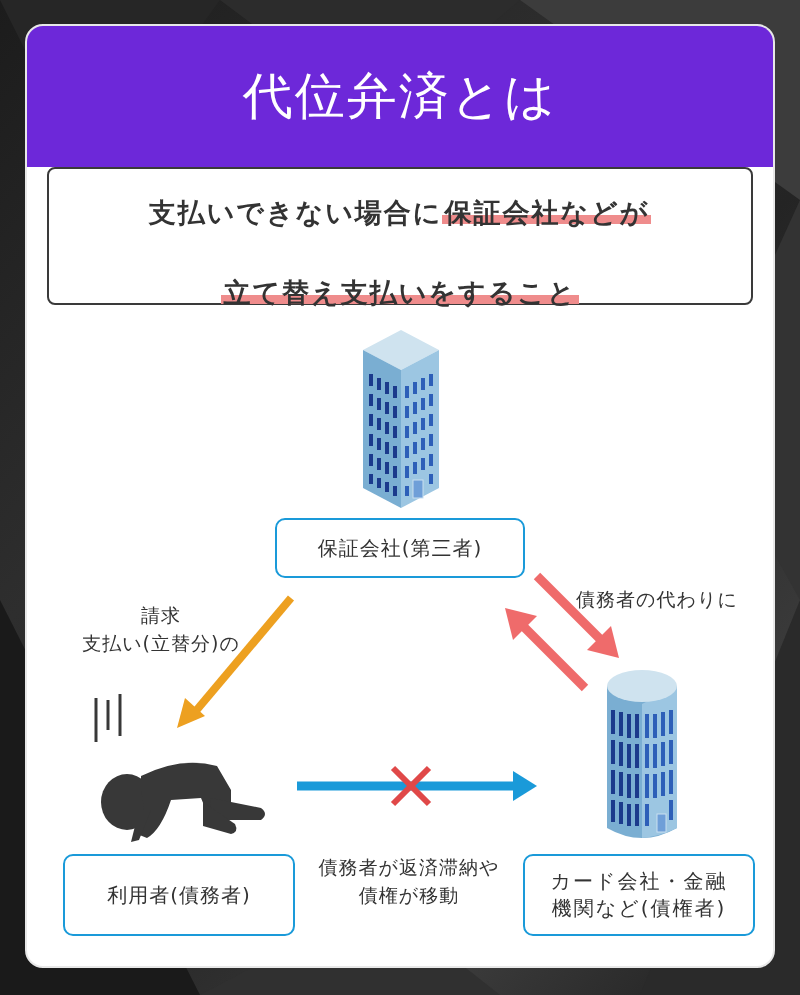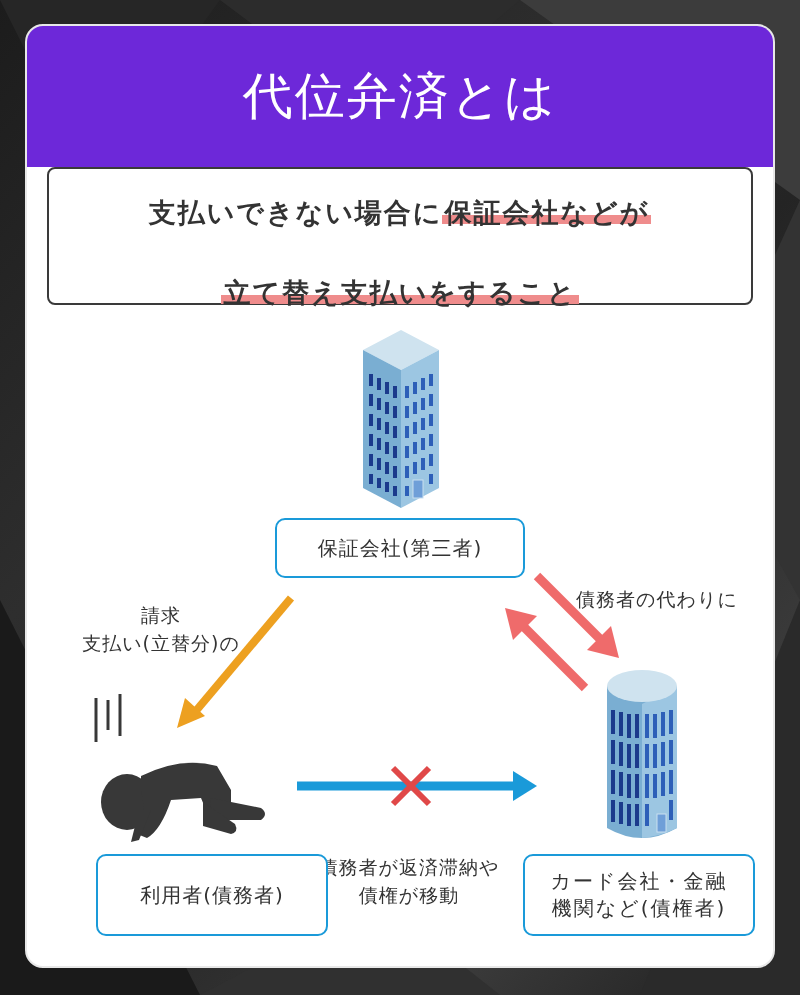--- a/index.html
+++ b/index.html
@@ -203,21 +203,21 @@
       <rect x="40" y="106" width="4" height="24"></rect>
         <rect x="48" y="106" width="4" height="24"></rect>
         <rect x="56" y="104" width="4" height="24"></rect>
         <rect x="64" y="102" width="4" height="24"></rect>
       <rect x="40" y="136" width="4" height="22"></rect>
         <rect x="64" y="132" width="4" height="20"></rect>
     </g>
     <rect x="52" y="146" width="9" height="18" fill="#6f9fd8" stroke="#c9dff0" stroke-width="1"></rect>
   </svg>
 
-  <div class="label-box" style="left:36px; top:828px; width:232px; height:82px; font-size:20px; letter-spacing:1px;margin-left:33px;">
+  <div class="label-box" style="left:36px; top:828px; width:232px; height:82px; font-size:20px; letter-spacing:1px;">
     <span>利用者(債務者)</span>
   </div>
 
   <div class="label-box" style="left:496px; top:828px; width:232px; height:82px; font-size:20px; letter-spacing:2px; flex-direction:column;">
     <div>カード会社・金融</div>
     <div>機関など(債権者)</div>
   </div>
 </div>
 
 </body></html>

